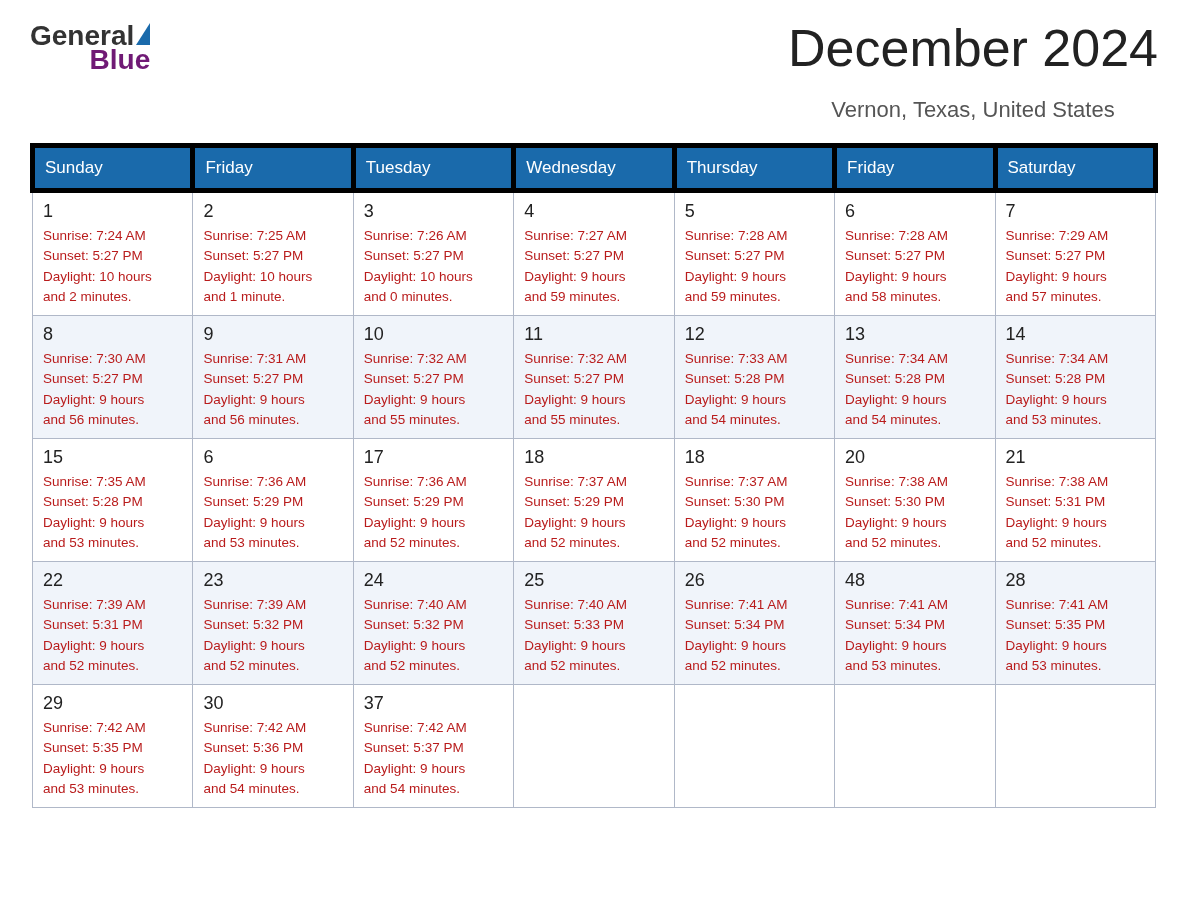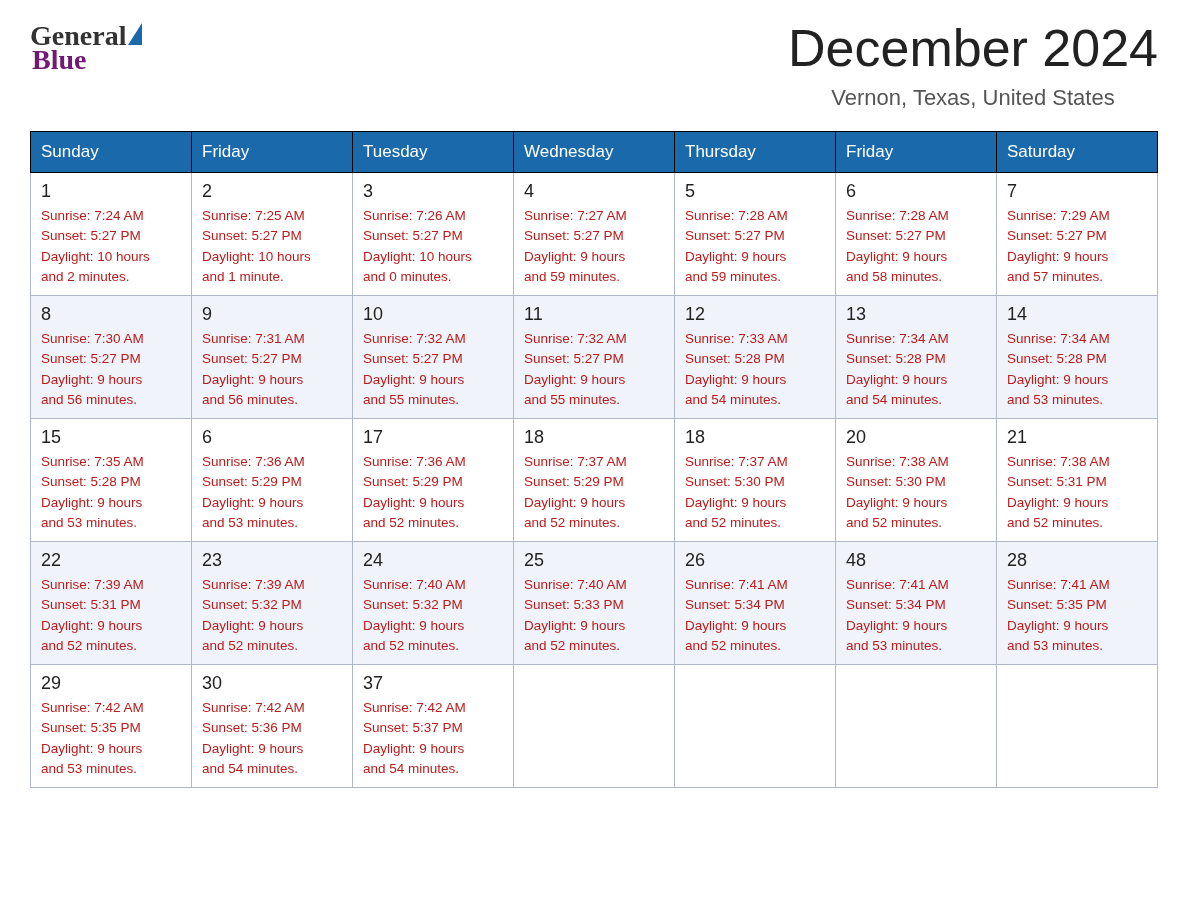--- a/index.html
+++ b/index.html
@@ -12,22 +12,21 @@
     }
     .header {
       display: flex;
       justify-content: space-between;
       align-items: flex-start;
       margin-bottom: 20px;
     }
     .logo {
       display: flex;
       flex-direction: column;
-      align-items: flex-start;
-      font-family: Liberation Serif, serif;
+      align-items: flex-end;
     }
     .logo-top {
       display: flex;
       align-items: center;
     }
     .logo-text-general {
       font-size: 28px;
       font-weight: bold;
       color: #333;
     }
@@ -52,34 +51,34 @@
     }
     .month-title {
       font-size: 52px;
       font-weight: normal;
       color: #222;
       line-height: 1.1;
     }
     .location {
       font-size: 22px;
       color: #555;
-      margin-top: 8px;
+      margin-top: 20px;
     }
     .calendar-table {
       width: 100%;
       border-collapse: collapse;
     }
     .calendar-table th {
       background: #1a6aab;
       color: #fff;
       padding: 10px 10px;
       font-size: 17px;
       font-weight: normal;
       text-align: left;
-      border: 1px solid #000000;
+      border: 5px solid #000000;
     }
     .calendar-table td {
       vertical-align: top;
       border: 1px solid #b0b8c8;
       padding: 8px 10px;
       min-height: 90px;
       width: calc(100%/7);
       font-size: 14px;
       color: #222;
       background: #fff;

